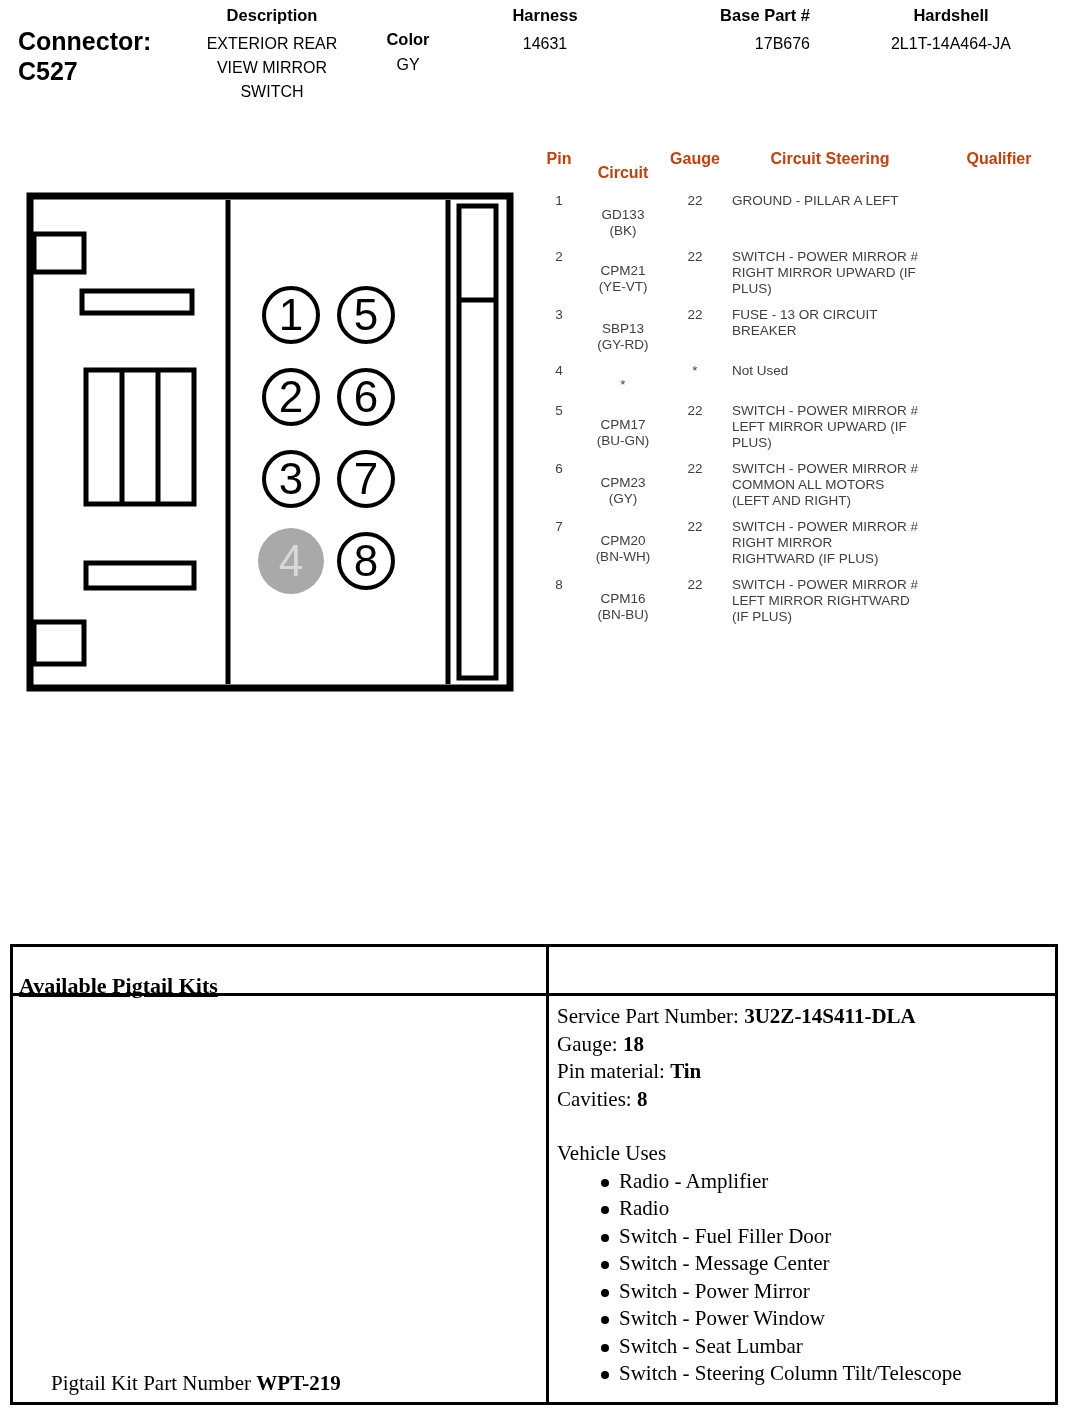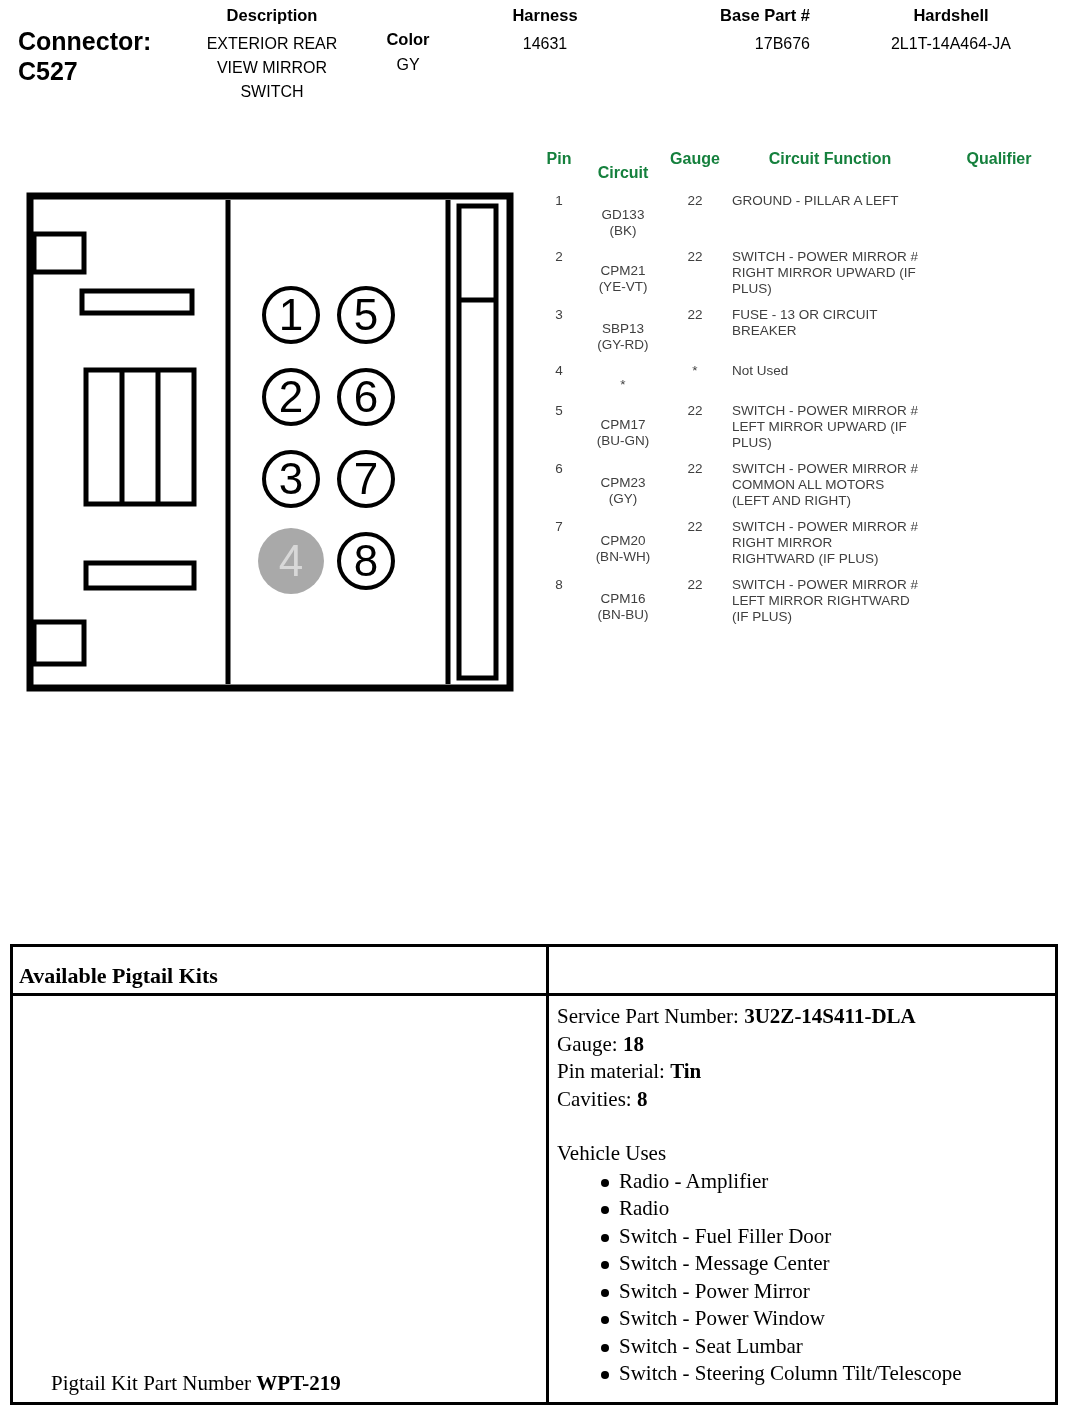--- a/index.html
+++ b/index.html
@@ -31,36 +31,36 @@
     font-size:44px; line-height:1; color:#000;
   }
   .pin.unused {
     width:66px; height:66px; border:none; background:#a9a9a9; color:#d8d8d8;
     transform:translate(-4px,-4px);
   }
 
   
   .pin-table { position:absolute; left:538px; top:150px; width:524px; color:#3f3f3f; }
   .ptr { display:grid; grid-template-columns:42px 86px 58px 212px 126px; }
-  .pt-header { font-weight:bold; color:#15803d; font-size:16px; padding-bottom:11px; }
+  .pt-header { font-weight:bold; color:#c2410c; font-size:16px; padding-bottom:11px; }
   .pt-row { font-size:13.5px; line-height:16px; margin-bottom:10px; }
   .c-pin { text-align:center; }
   .c-circuit { text-align:center;margin-top:14px; }
   .c-gauge { text-align:center; }
   .c-func { padding-left:8px; padding-right:18px; }
   .pt-header .c-func { text-align:center; padding:0; }
   .c-qual { text-align:center; }
 
   
   .pigtail {
     position:absolute; left:10px; top:944px; width:1048px; height:461px;
     border:3px solid #000; font-family:"Liberation Serif", serif;
   }
   .pg-grid { display:grid; grid-template-columns:536px 1fr; grid-template-rows:49px 1fr; height:100%; }
-  .pg-title { border-right:3px solid #000; border-bottom:3px solid #000; font-size:22px; font-weight:bold; padding:16px 0 0 6px; }
+  .pg-title { border-right:3px solid #000; border-bottom:3px solid #000; font-size:22px; font-weight:bold; padding:26px 0 0 6px;text-decoration:underline; }
   .pg-topright { border-bottom:3px solid #000; }
   .pg-left { border-right:3px solid #000; position:relative; }
   .kit-number { position:absolute; left:6px; bottom:6px; font-size:21px;margin-left:32px; }
   .pg-right { padding:7px 8px; font-size:21px; line-height:27.5px;border-radius:21px; }
   .bold { font-weight:bold; }
   .spacer { height:27px; }
   .vu-heading { }
   .vu-list { list-style:none; margin:0 0 0 40px; padding:0; }
   .vu-list li { position:relative; padding-left:22px; }
   .vu-list li::before {
@@ -124,21 +124,21 @@
         <div class="pin" style="left: 311px; top: 258px;">7</div>
         <div class="pin" style="left: 311px; top: 340px;">8</div>
       </div>
   </div>
 
   <div class="pin-table">
     <div class="ptr pt-header">
       <div class="c-pin">Pin</div>
       <div class="c-circuit">Circuit</div>
       <div class="c-gauge">Gauge</div>
-      <div class="c-func">Circuit Function</div>
+      <div class="c-func">Circuit Steering</div>
       <div class="c-qual">Qualifier</div>
     </div>
     <div>
 
         <div class="ptr pt-row">
           <div class="c-pin">1</div>
           <div class="c-circuit">
             <div>GD133</div>
             <div>(BK)</div>
           </div>

